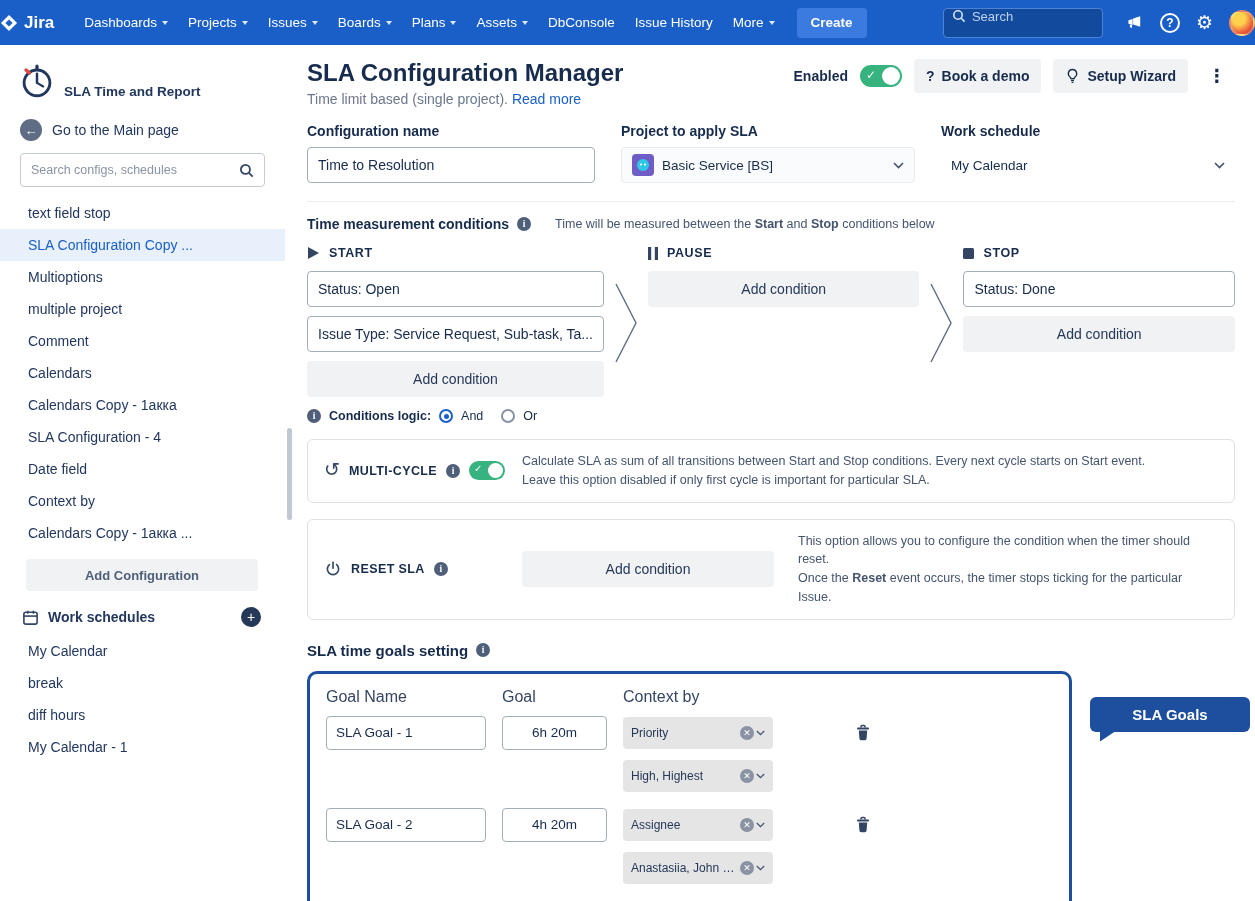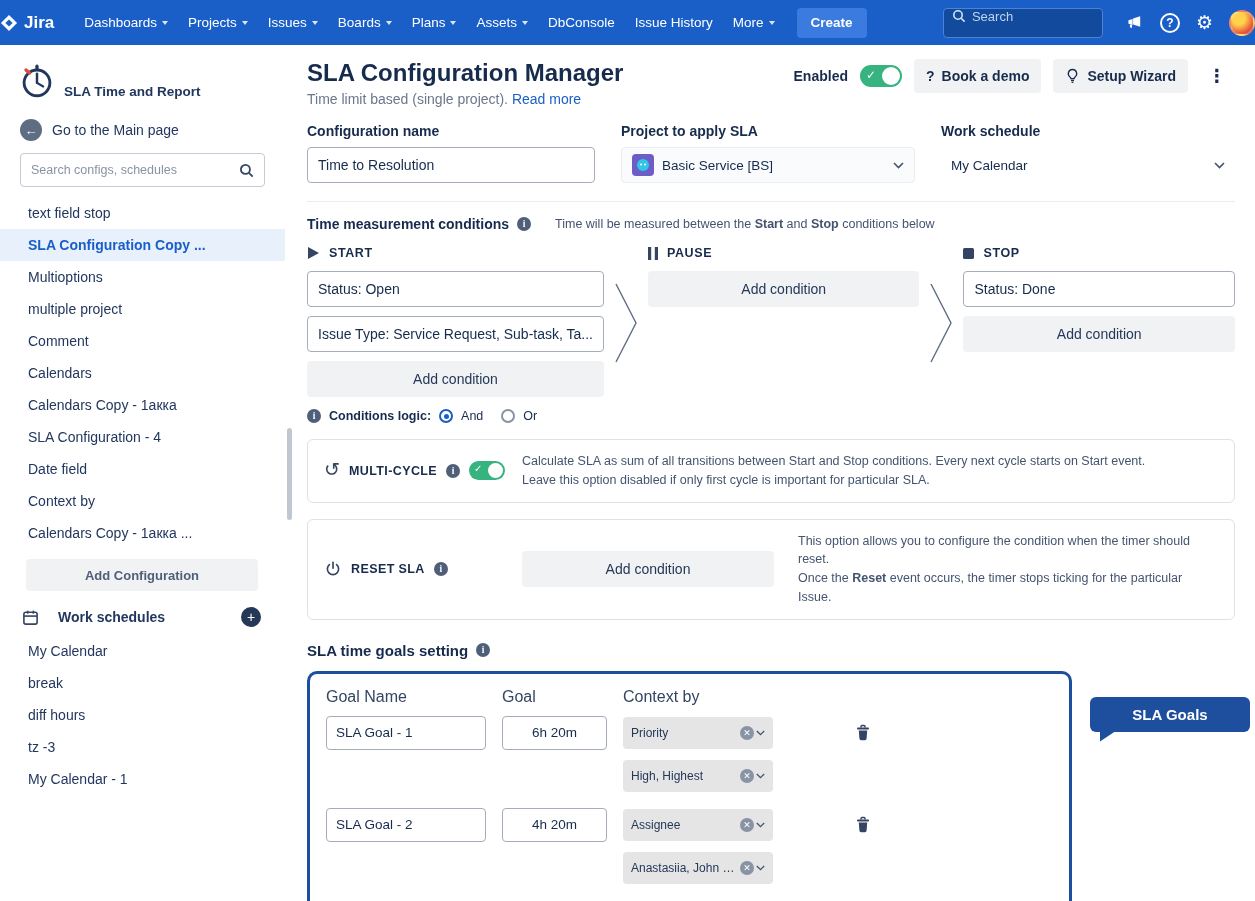--- a/index.html
+++ b/index.html
@@ -27,23 +27,23 @@
   .side-logo { display:flex; align-items:flex-end; gap:6px; padding:2px 16px 10px 16px; }
   .side-logo .app-title { font-weight:bold; font-size:13.5px; color:#22375E; padding-bottom:2px; }
   .back-row { display:flex; align-items:center; gap:10px; padding:8px 16px 10px 20px; cursor:pointer; }
   .back-circle { width:22px; height:22px; border-radius:50%; background:#5E6C84; color:#fff; display:flex; align-items:center; justify-content:center; font-size:13px; }
   .back-label { font-size:14px; font-weight:500; color:#22375E; }
   .side-search { display:flex; align-items:center; margin:2px 20px 10px 20px; border:1.5px solid #C4CBD6; border-radius:4px; height:34px; padding:0 10px; gap:8px; }
   .side-search input { border:none; outline:none; font-size:12.5px; color:#172B4D; flex:1; font-family:inherit; }
   .side-search input::placeholder { color:#8993A4; }
   .cfg-list { margin-top:4px; }
   .cfg { font-size:14px; color:#22375E; padding:8px 10px 8px 28px; cursor:pointer; white-space:nowrap; overflow:hidden; text-overflow:ellipsis; }
-  .cfg.selected { background:#E7F0FB; color:#1A5FC8;font-weight:bold; }
+  .cfg.selected { background:#E7F0FB; color:#1A5FC8; }
   .add-config { display:block; margin:10px 26px 0 26px; width:232px; height:32px; background:#F1F2F4; border:none; border-radius:4px; font-size:13px; font-weight:600; color:#505F79; cursor:pointer; font-family:inherit; }
-  .ws-header { display:flex; align-items:center; gap:19px; padding:16px 24px 8px 22px;justify-content:flex-end; }
+  .ws-header { display:flex; align-items:center; gap:9px; padding:16px 24px 8px 22px;justify-content:flex-end; }
   .ws-title { font-weight:bold; font-size:14px; color:#22375E; }
   .plus-circle { margin-left:auto; width:20px; height:20px; border-radius:50%; background:#253858; color:#fff; font-size:14px; display:flex; align-items:center; justify-content:center; cursor:pointer; }
   .sched { font-size:14px; color:#22375E; padding:8px 10px 8px 28px; cursor:pointer; }
   .scroll-thumb { position:absolute; left:287px; top:428px; width:5px; height:92px; border-radius:3px; background:#C1C7D0; }
 
   
   .main { position:absolute; top:45px; left:307px; right:20px; bottom:0; }
   .head-row { display:flex; align-items:flex-start; margin-top:14px; }
   .page-title { font-size:24px; font-weight:bold; color:#172B4D; }
   .subtitle { font-size:14px; color:#6B778C; margin-top:4px; }
@@ -250,21 +250,20 @@
         </svg>
       </span>
       <span class="ws-title">Work schedules</span>
       <span class="plus-circle">+</span>
     </div>
 
     <div>
       <div class="sched">My Calendar</div>
       <div class="sched">break</div>
       <div class="sched">diff hours</div>
-      <div class="sched">tz -3</div>
       <div class="sched">My Calendar - 1</div>
     </div>
   </aside>
 
   <div class="scroll-thumb"></div>
 
   <main class="main">
 
     <div class="head-row">
       <div>

